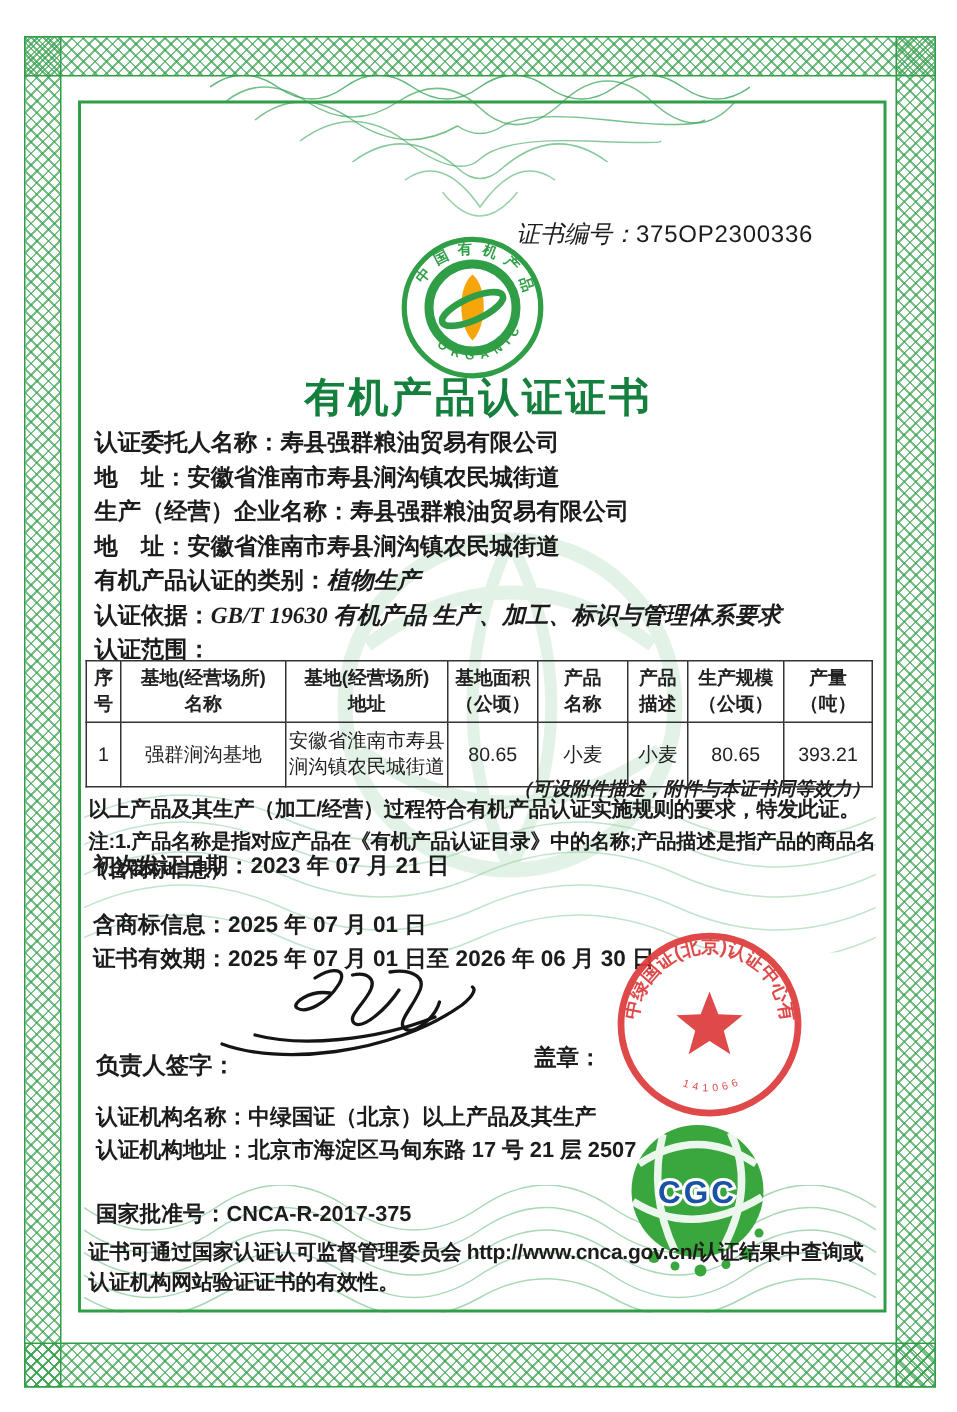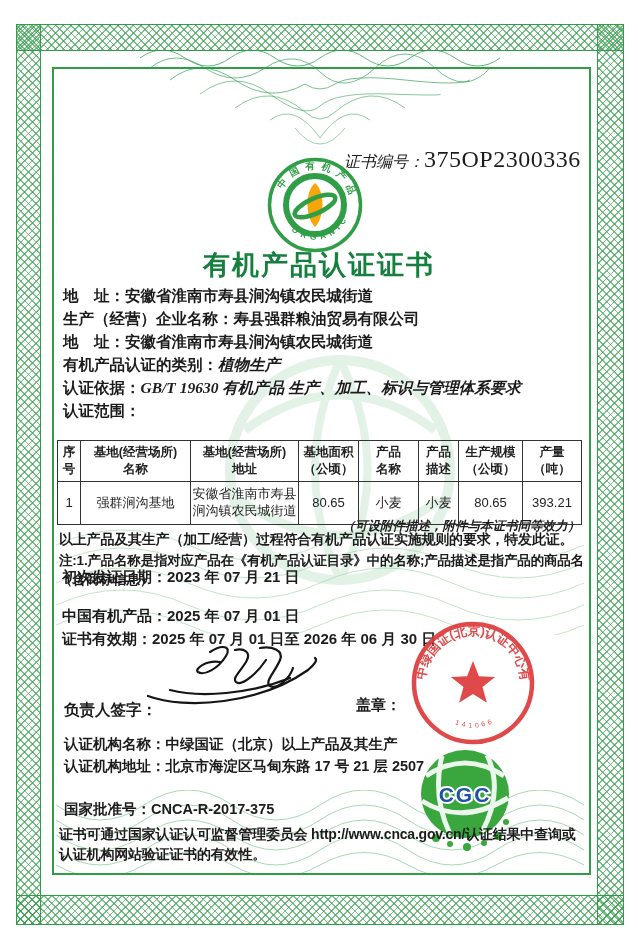--- a/index.html
+++ b/index.html
@@ -22,21 +22,21 @@
   .inner-frame{
     position:absolute;left:52px;top:67px;right:47px;bottom:66px;
     border:2.5px solid #2f9e46;z-index:1;
   }
   
   .deco{position:absolute;z-index:0;pointer-events:none;}
   
   .content{position:absolute;inset:0;z-index:2;}
   .certno{position:absolute;top:146px;left:344px;white-space:nowrap;}
   .certno .lbl{font-size:16px;font-weight:normal;font-style:italic;font-family:"Liberation Serif","DejaVu Serif",serif;}
-  .certno .val{font-size:24px;font-family:Liberation Serif, serif;letter-spacing:.5px;}
+  .certno .val{font-size:16px;font-family:Liberation Sans, sans-serif;letter-spacing:.5px;}
   .logo{position:absolute;left:267px;top:157px;width:96px;height:96px;}
   .title{position:absolute;top:247px;left:0;width:100%;text-align:center;
          font-size:27px;font-weight:bold;letter-spacing:2px;color:#15803d;}
   .info{position:absolute;left:63px;top:284px;width:520px;font-size:15.5px;font-weight:bold;line-height:23px;white-space:nowrap;}
   .kai{font-family:Liberation Serif, serif;font-style:italic;font-weight:600;}
   
   table.scope{position:absolute;left:57px;top:440px;width:524px;border-collapse:collapse;table-layout:fixed;z-index:2;background:rgba(255,255,255,.0);}
   table.scope th,table.scope td{
     border:1.2px solid #333;text-align:center;vertical-align:middle;
     white-space:pre-line;padding:1px 1px;color:#222;
@@ -126,20 +126,21 @@
     </text>
     <path d="M48,26 C58,34 58,60 48,70 C38,60 38,34 48,26 Z" fill="#f6a50a"></path>
     <g transform="rotate(-24 48 49)">
       <ellipse cx="48" cy="49" rx="22" ry="7.5" fill="none" stroke="#2f9e46" stroke-width="4.5"></ellipse>
     </g>
   </svg>
 
   <div class="title">有机产品认证证书</div>
 
   <div class="info">
+    <div><span>认证委托人名称：</span><span>寿县强群粮油贸易有限公司</span></div>
     <div><span>地　址：</span><span>安徽省淮南市寿县涧沟镇农民城街道</span></div>
     <div><span>生产（经营）企业名称：</span><span>寿县强群粮油贸易有限公司</span></div>
     <div><span>地　址：</span><span>安徽省淮南市寿县涧沟镇农民城街道</span></div>
     <div><span>有机产品认证的类别：</span><span class="kai">植物生产</span></div>
     <div><span>认证依据：</span><span class="kai">GB/T 19630 有机产品 生产、加工、标识与管理体系要求</span></div>
     <div><span>认证范围：</span></div>
   </div>
 
   <table class="scope">
     <colgroup>
@@ -189,21 +190,21 @@
 
   <div class="attach-note kai">（可设附件描述，附件与本证书同等效力）</div>
   <div class="statement">以上产品及其生产（加工/经营）过程符合有机产品认证实施规则的要求，特发此证。</div>
   <div class="note1">注:1.产品名称是指对应产品在《有机产品认证目录》中的名称;产品描述是指产品的商品名</div>
   <div class="note2">（含商标信息）</div>
 
   <div class="daterow" style="top:568px">
     <span>初次发证日期：</span><span>2023 年 07 月 21 日</span>
   </div>
   <div class="daterow" style="top:607px">
-    <span>中国有机产品：</span><span>2025 年 07 月 01 日</span>
+    <span>含商标信息：</span><span>2025 年 07 月 01 日</span>
   </div>
   <div class="daterow" style="top:630px">
     <span>证书有效期：</span><span>2025 年 07 月 01 日至 2026 年 06 月 30 日</span>
   </div>
 
   <svg class="signature" width="195" height="75" viewBox="0 0 195 75">
     <g fill="none" stroke="#151515" stroke-width="2.2" stroke-linecap="round">
       <path d="M70,14 C82,6 92,8 86,18 C78,31 64,38 58,34 C54,31 66,22 80,24"></path>
       <path d="M95,12 C104,10 112,14 106,24 C100,34 92,40 96,44 C102,49 118,34 126,22"></path>
       <path d="M120,10 C132,8 144,12 140,22 C135,34 124,44 130,48 C137,52 150,40 153,30"></path>

